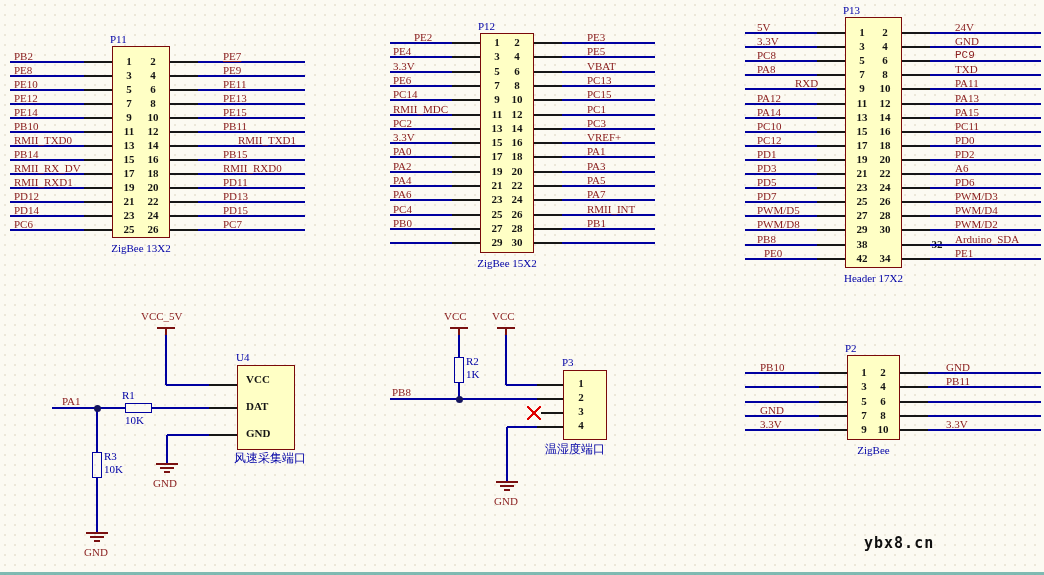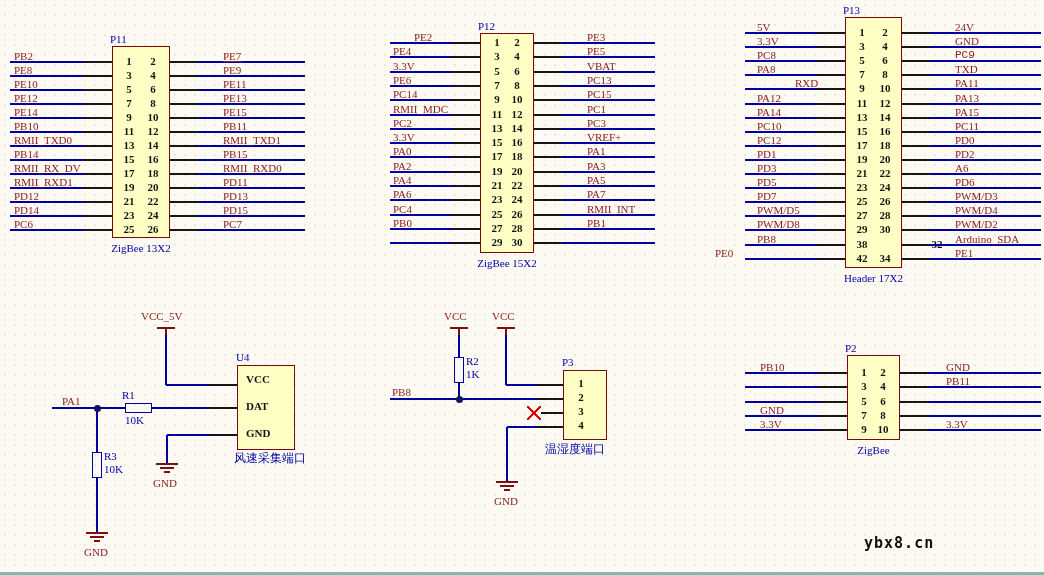--- a/index.html
+++ b/index.html
@@ -88,21 +88,21 @@
     <div class="seg w" style="left: 198px; top: 131px; width: 107px; height: 2px;"></div>
     <div class="lbl net" style="left: 14px; top: 120px;">PB10</div>
     <div class="lbl net" style="left: 223px; top: 120px;">PB11</div>
     <div class="lbl pin num" style="left: 120px; top: 139px;">13</div>
     <div class="lbl pin num" style="left: 144px; top: 139px;">14</div>
     <div class="seg w" style="left: 10px; top: 145px; width: 74px; height: 2px;"></div>
     <div class="seg p" style="left: 84px; top: 145px; width: 28px; height: 2px;"></div>
     <div class="seg p" style="left: 170px; top: 145px; width: 28px; height: 2px;"></div>
     <div class="seg w" style="left: 198px; top: 145px; width: 107px; height: 2px;"></div>
     <div class="lbl net" style="left: 14px; top: 134px;">RMII_TXD0</div>
-    <div class="lbl net" style="left: 223px; top: 134px;">RMII_TXD1</div>
+    <div class="lbl net" style="left: 238px; top: 134px;">RMII_TXD1</div>
     <div class="lbl pin num" style="left: 120px; top: 153px;">15</div>
     <div class="lbl pin num" style="left: 144px; top: 153px;">16</div>
     <div class="seg w" style="left: 10px; top: 159px; width: 74px; height: 2px;"></div>
     <div class="seg p" style="left: 84px; top: 159px; width: 28px; height: 2px;"></div>
     <div class="seg p" style="left: 170px; top: 159px; width: 28px; height: 2px;"></div>
     <div class="seg w" style="left: 198px; top: 159px; width: 107px; height: 2px;"></div>
     <div class="lbl net" style="left: 14px; top: 148px;">PB14</div>
     <div class="lbl net" style="left: 223px; top: 148px;">PB15</div>
     <div class="lbl pin num" style="left: 120px; top: 167px;">17</div>
     <div class="lbl pin num" style="left: 144px; top: 167px;">18</div>
@@ -395,21 +395,21 @@
     <div class="seg p" style="left: 902px; top: 244px; width: 28px; height: 2px;"></div>
     <div class="seg w" style="left: 930px; top: 244px; width: 111px; height: 2px;"></div>
     <div class="lbl net" style="left: 757px; top: 233px;">PB8</div>
     <div class="lbl net" style="left: 955px; top: 233px;">Arduino_SDA</div>
     <div class="lbl pin num" style="left: 853px; top: 252px;">42</div>
     <div class="lbl pin num" style="left: 876px; top: 252px;">34</div>
     <div class="seg w" style="left: 745px; top: 258px; width: 72px; height: 2px;"></div>
     <div class="seg p" style="left: 817px; top: 258px; width: 28px; height: 2px;"></div>
     <div class="seg p" style="left: 902px; top: 258px; width: 28px; height: 2px;"></div>
     <div class="seg w" style="left: 930px; top: 258px; width: 111px; height: 2px;"></div>
-    <div class="lbl net" style="left: 715px; top: 247px;">PE0</div>
+    <div class="lbl net" style="left: 764px; top: 247px;">PE0</div>
     <div class="lbl net" style="left: 955px; top: 247px;">PE1</div>
     <div class="lbl des ctr" style="left: 873.5px; top: 272px;">Header 17X2</div>
     <div class="lbl des" style="left: 845px; top: 342px;">P2</div>
     <div class="box" style="left: 847px; top: 355px; width: 53px; height: 85px;"></div>
     <div class="lbl pin num" style="left: 855px; top: 366px;">1</div>
     <div class="lbl pin num" style="left: 874px; top: 366px;">2</div>
     <div class="seg w" style="left: 745px; top: 372px; width: 74px; height: 2px;"></div>
     <div class="seg p" style="left: 819px; top: 372px; width: 28px; height: 2px;"></div>
     <div class="seg p" style="left: 900px; top: 372px; width: 28px; height: 2px;"></div>
     <div class="seg w" style="left: 928px; top: 372px; width: 113px; height: 2px;"></div>

